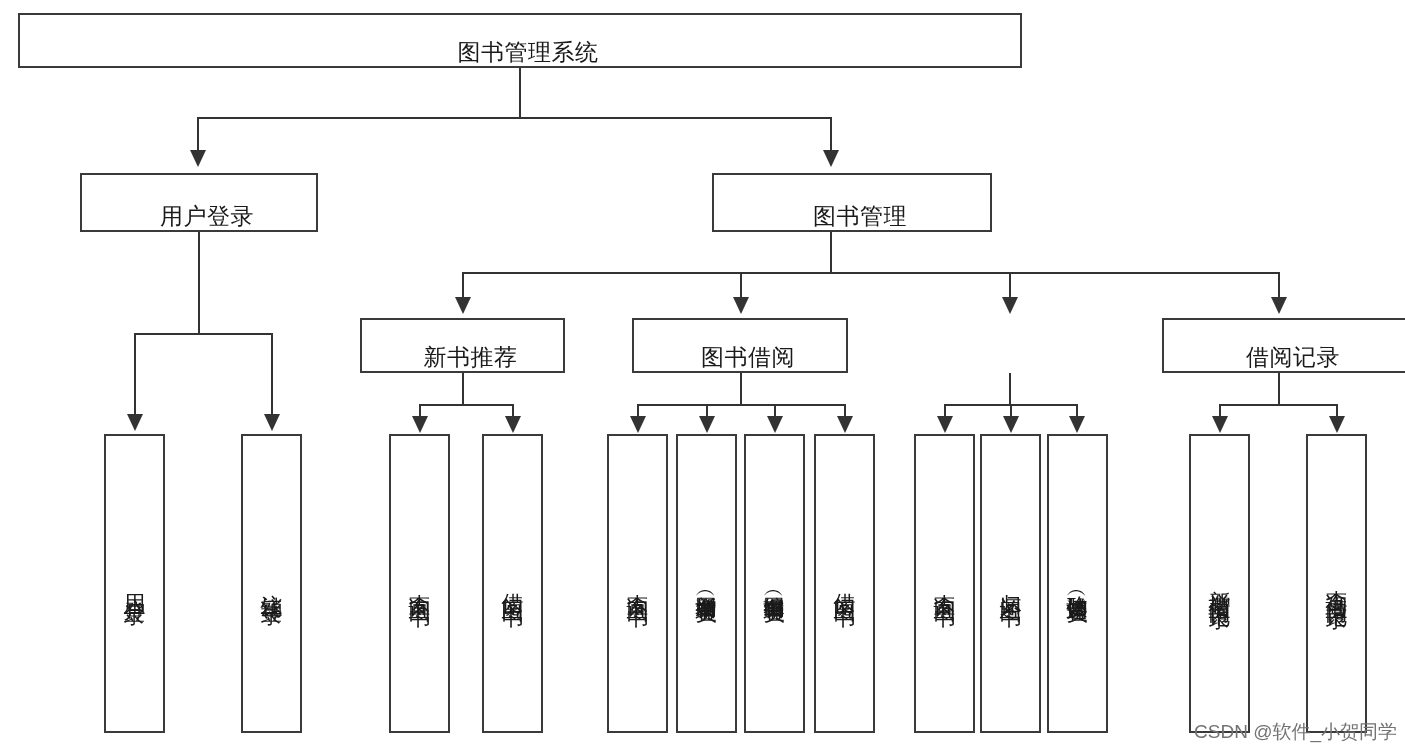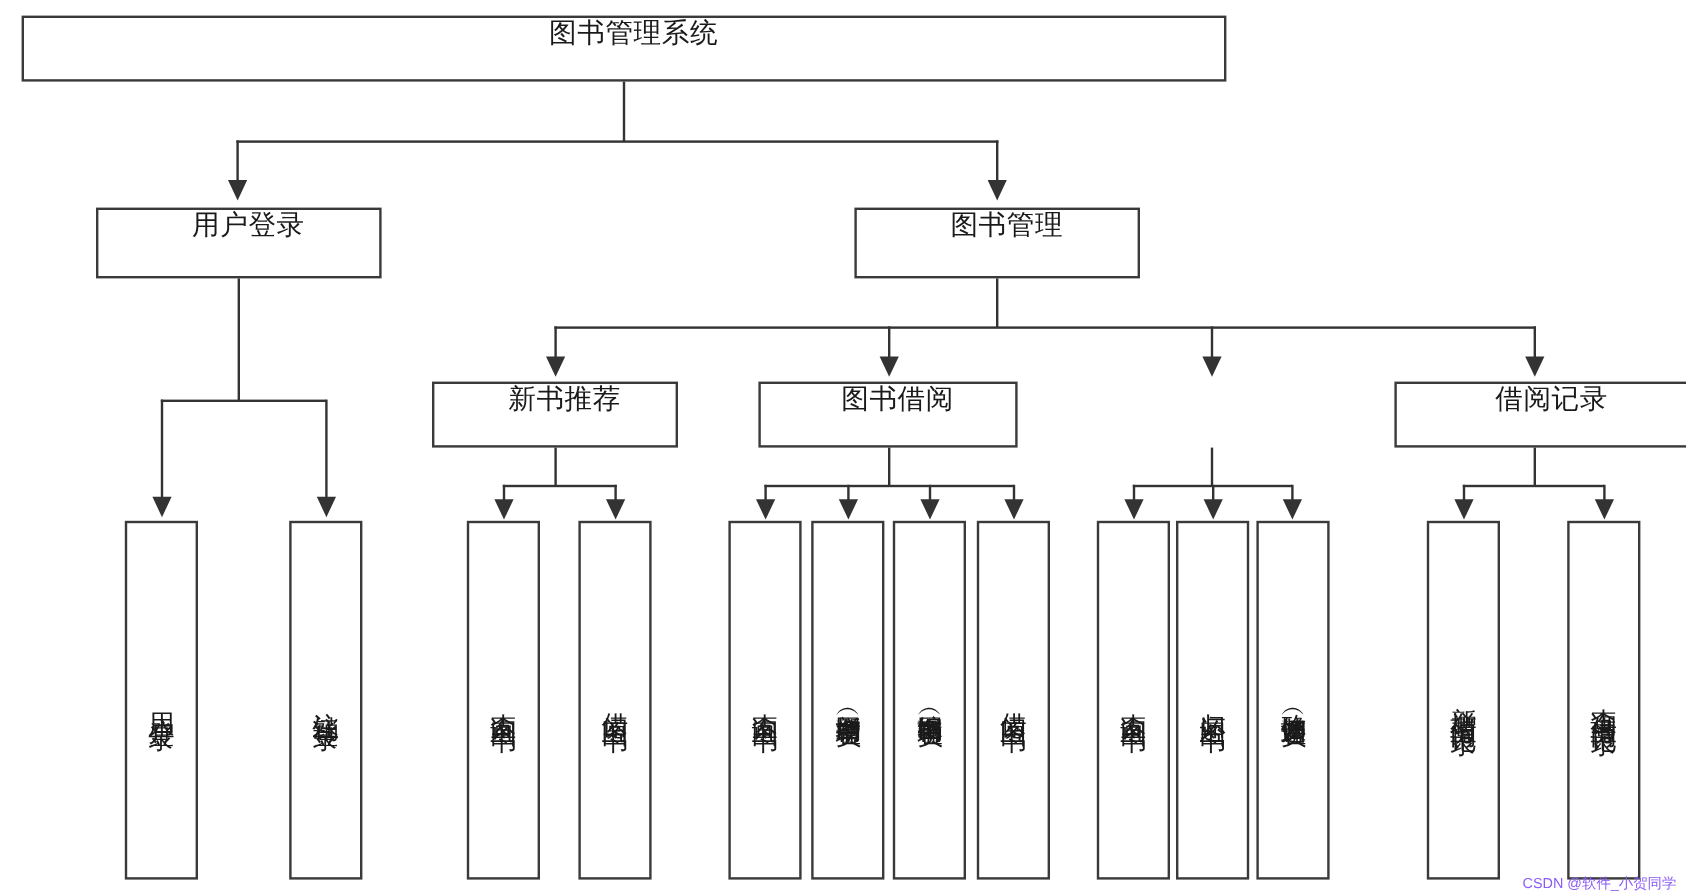--- a/index.html
+++ b/index.html
@@ -18,21 +18,21 @@
     background: #ffffff;
     overflow: hidden;
   }
   
   .node {
     position: absolute;
     box-sizing: border-box;
     background: #ffffff;
     border: 2px solid #3a3a3a;
     display: flex;
-    align-items: flex-start;
+    align-items: flex-end;
     justify-content: center;
     color: #1a1a1a;
     padding-left: 16px;
   }
   .node .label {
     display: block;
     text-align: center;
     line-height: 1.12;
     white-space: nowrap;
   }
@@ -79,22 +79,22 @@
     border-left: 8px solid transparent;
     border-right: 8px solid transparent;
     border-top: 17px solid #333333;
   }
 
   
   #watermark {
     position: absolute;
     right: 8px;
     bottom: 2px;
-    font-size: 12px;
-    color: #8b5cf6;
+    font-size: 19px;
+    color: #737373;
     white-space: nowrap;
     user-select: none;
   }
 </style>
 </head>
 <body>
 
 <div id="canvas">
 
   <div class="node node-h node-root" style="left:18px; top:13px; width:1004px; height:55px;">
@@ -108,21 +108,21 @@
   <div class="ln ln-v" style="left:197px; top:117px; width:2px; height:36px;"></div>
   <div class="arrow" style="left:190px; top:150px;"></div>
 
   <div class="ln ln-v" style="left:830px; top:117px; width:2px; height:36px;"></div>
   <div class="arrow" style="left:823px; top:150px;"></div>
 
   <div class="node node-h" style="left:80px; top:173px; width:238px; height:59px;">
     <span class="label">用户登录</span>
   </div>
 
-  <div class="node node-h" style="left:712px; top:173px; width:238px; height:59px;">
+  <div class="node node-h" style="left:712px; top:173px; width:280px; height:59px;">
     <span class="label">图书管理</span>
   </div>
 
   <div class="ln ln-v" style="left:198px; top:232px; width:2px; height:102px;"></div>
   <div class="ln ln-h" style="left:134px; top:333px; width:138px; height:2px;"></div>
   <div class="ln ln-v" style="left:134px; top:333px; width:2px; height:84px;"></div>
   <div class="arrow" style="left:127px; top:414px;"></div>
   <div class="ln ln-v" style="left:271px; top:333px; width:2px; height:84px;"></div>
   <div class="arrow" style="left:264px; top:414px;"></div>
 

